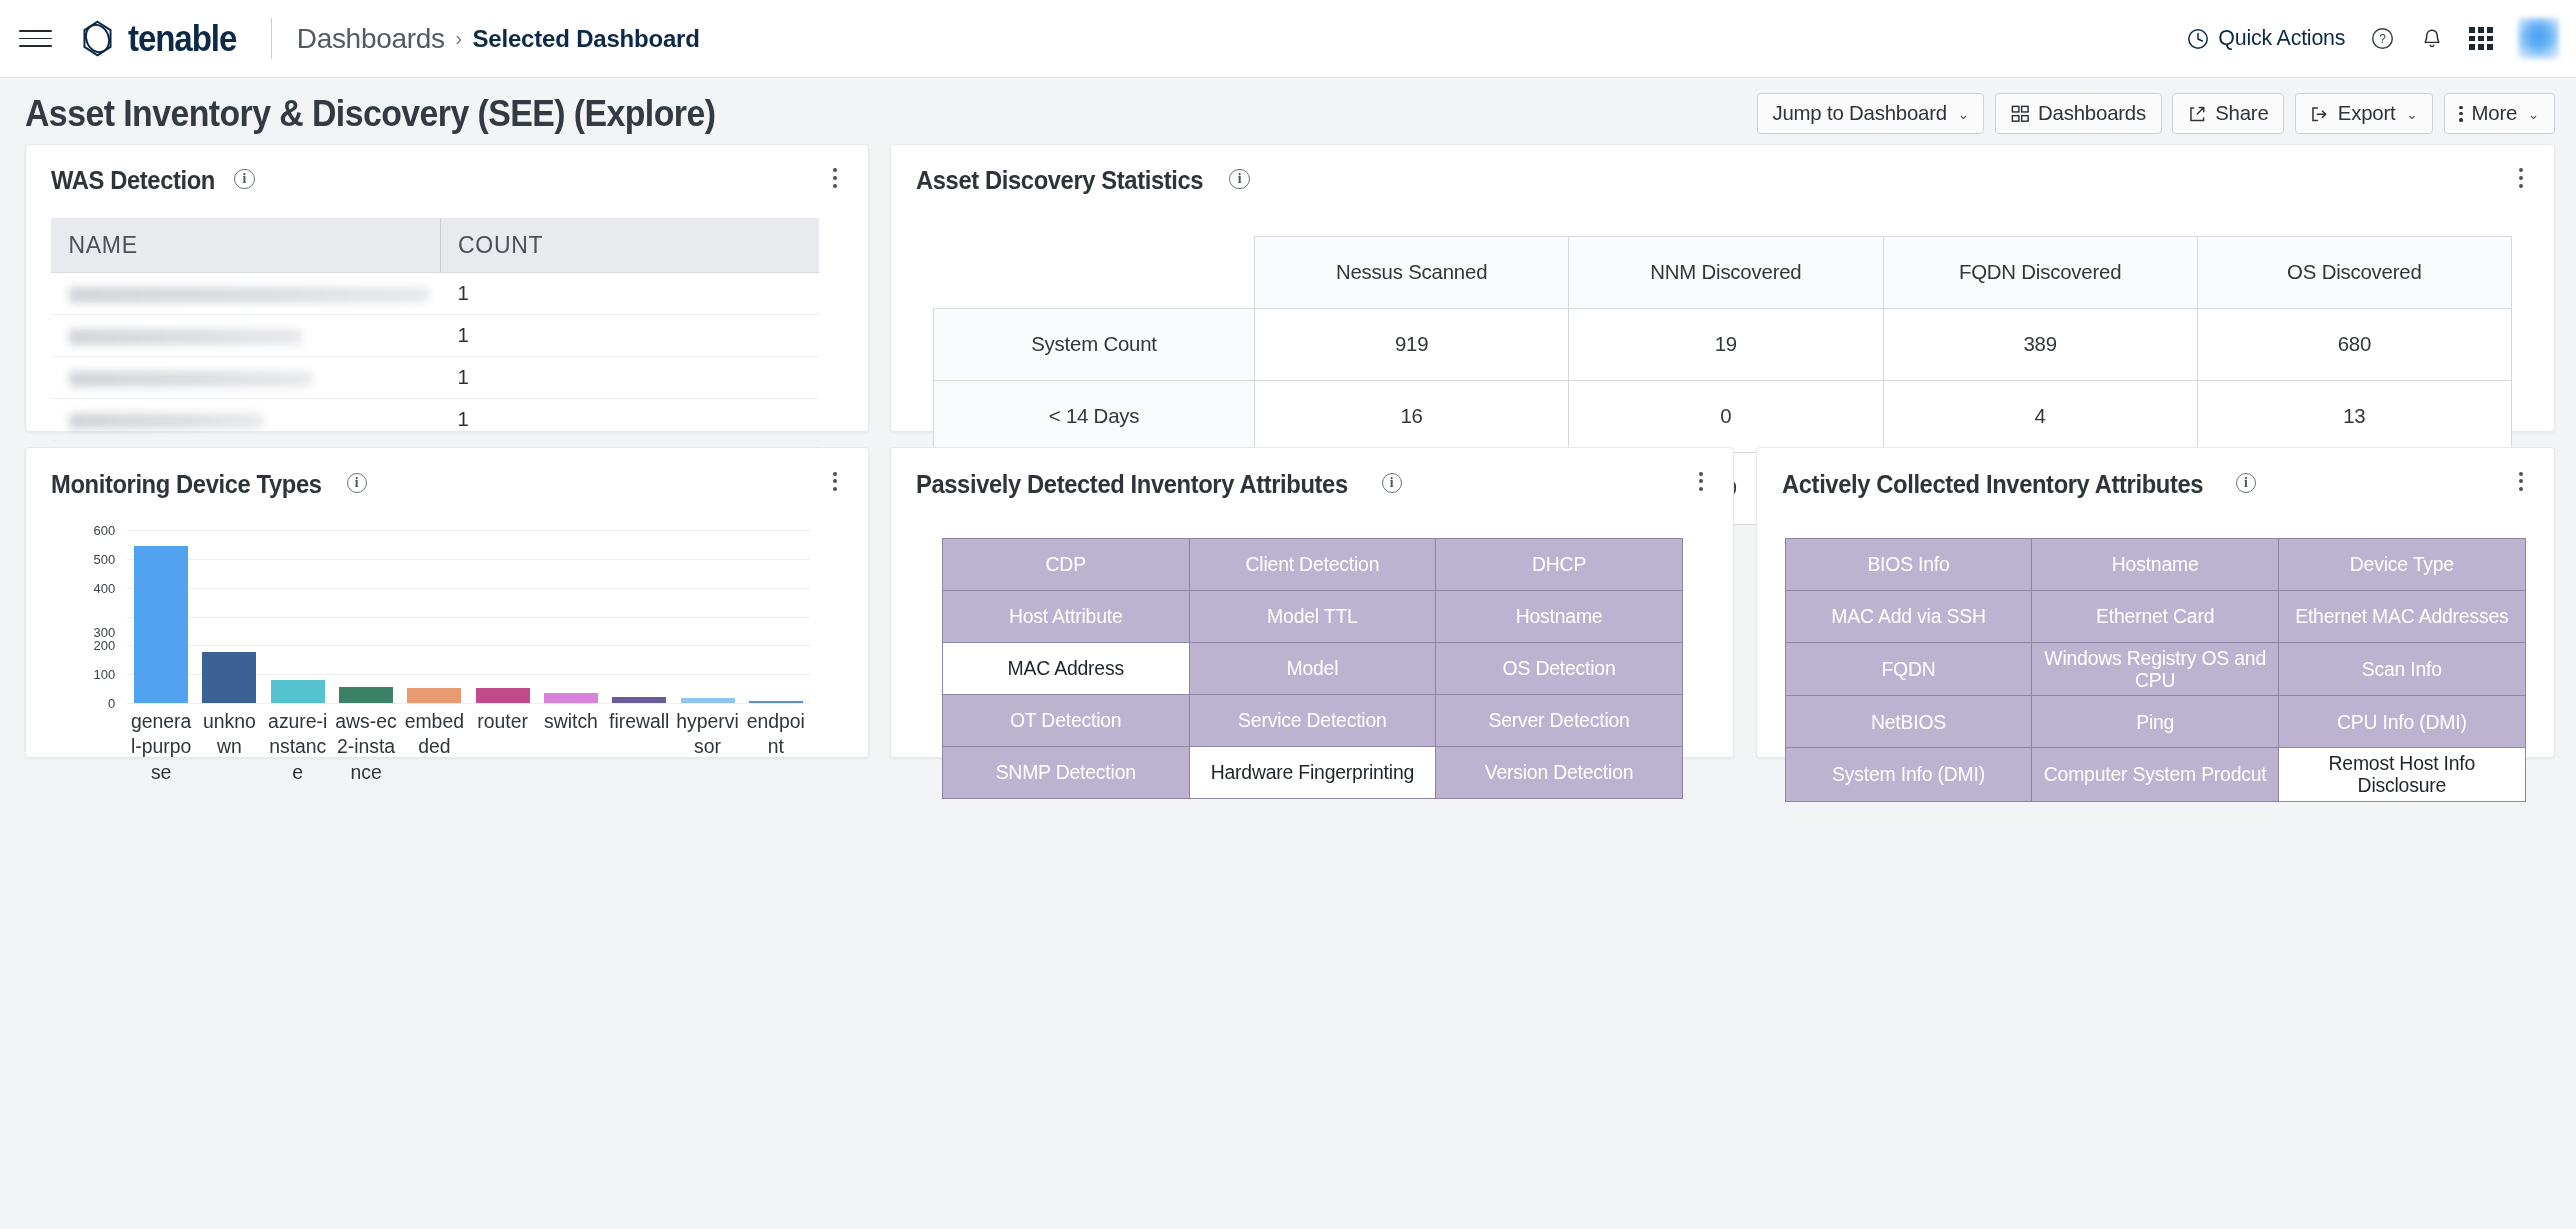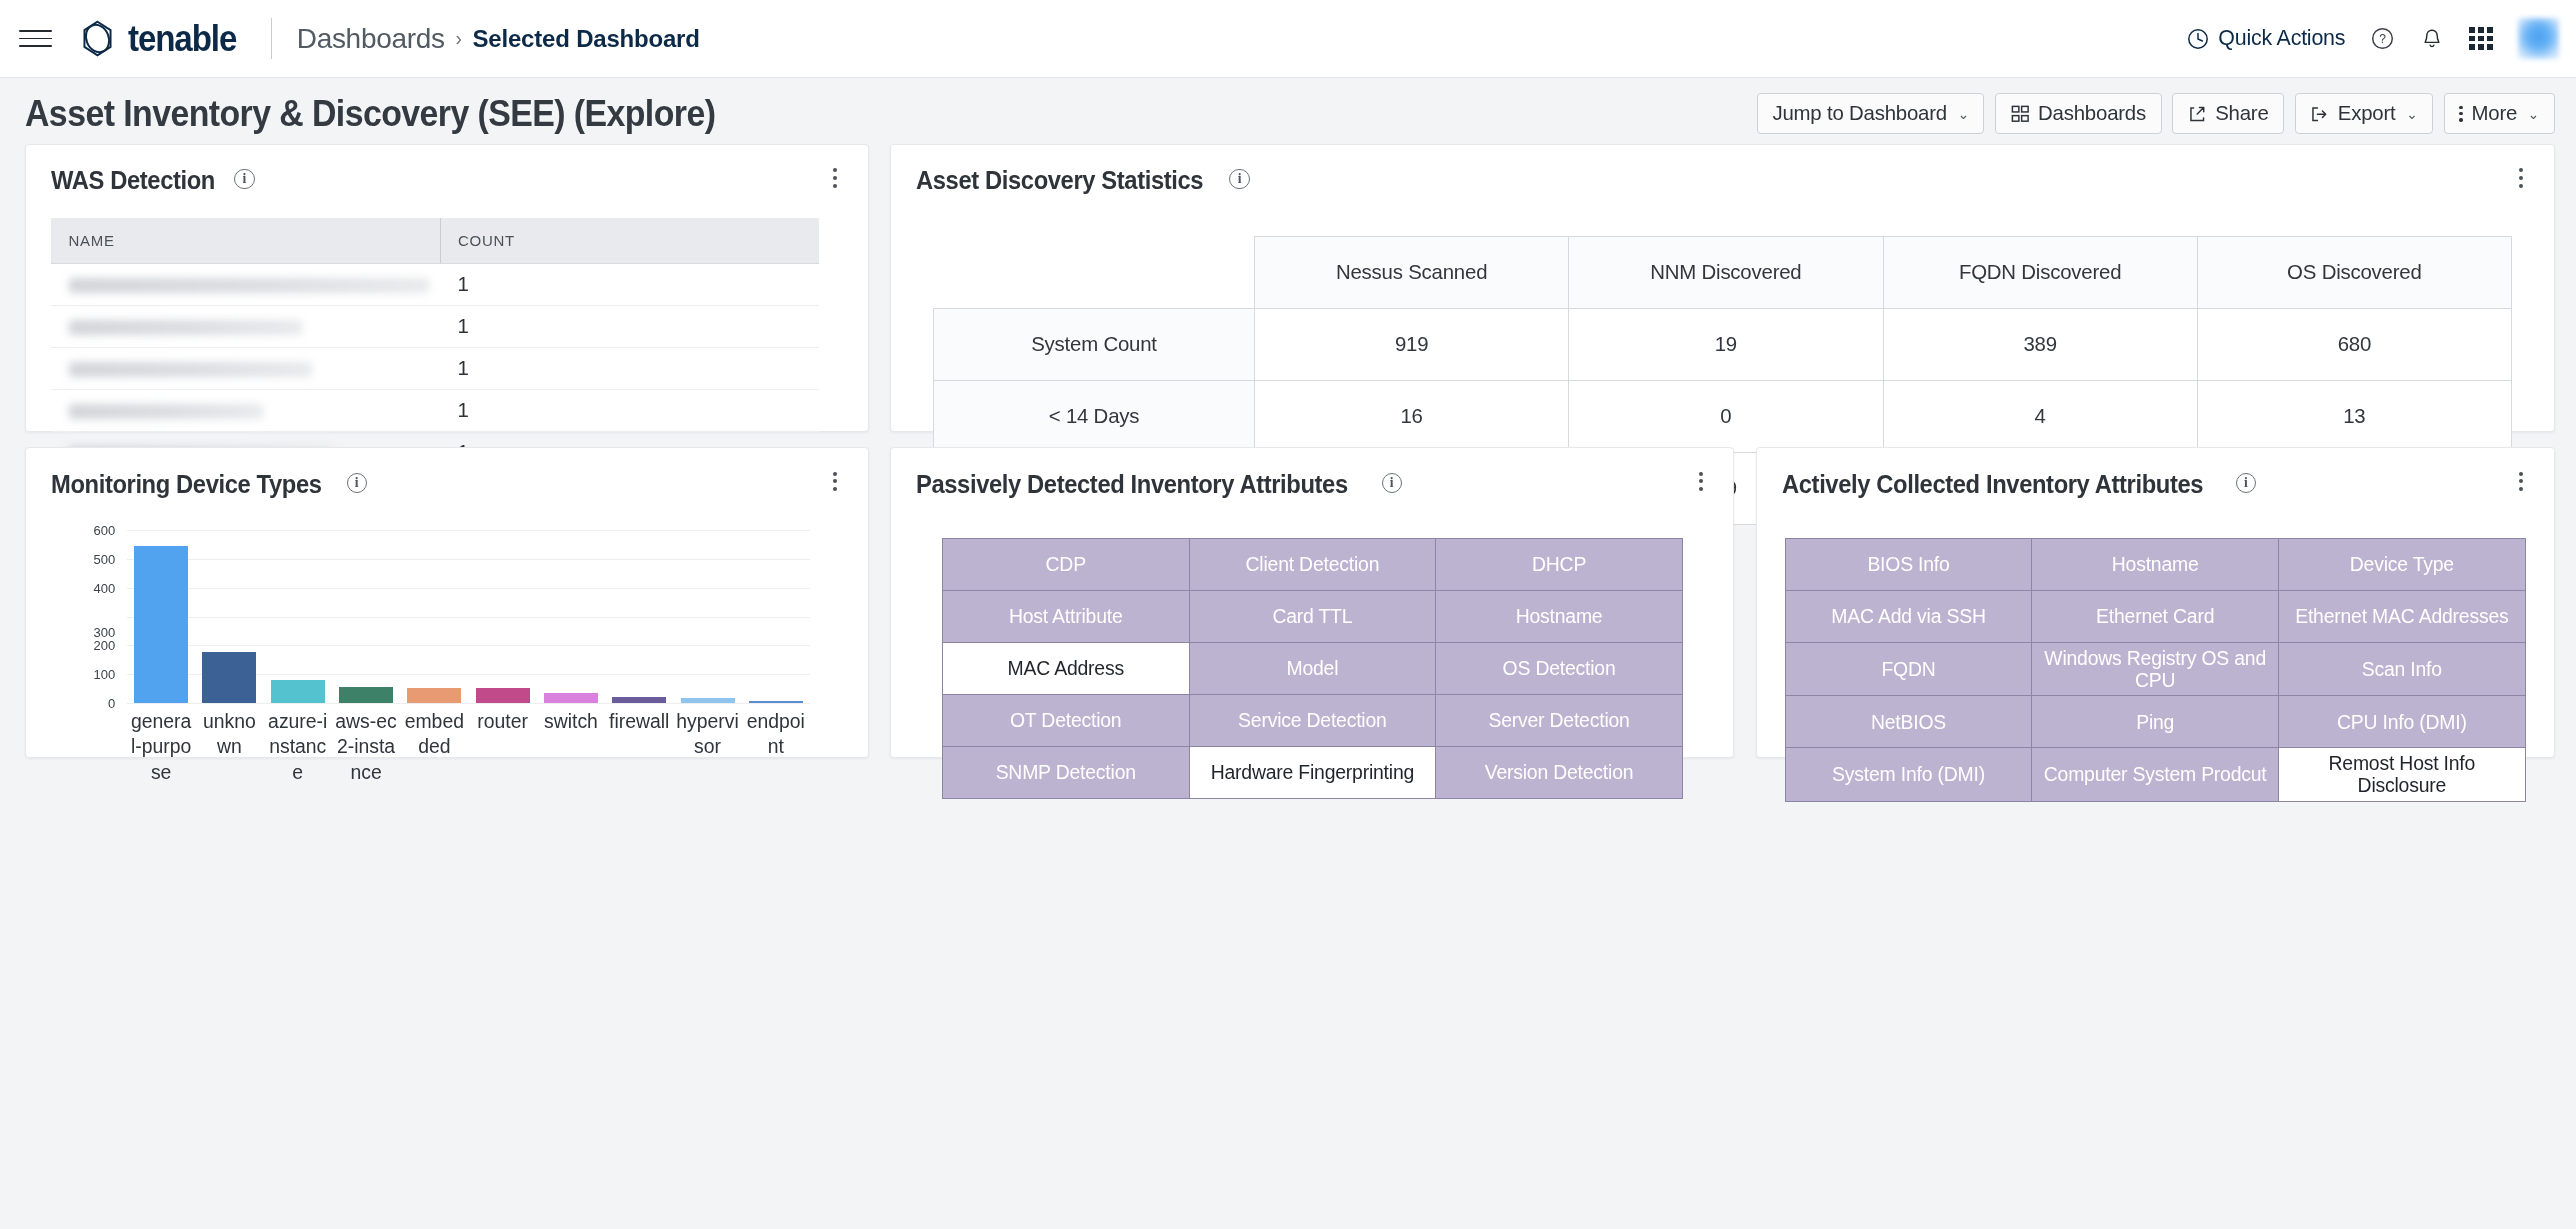--- a/index.html
+++ b/index.html
@@ -98,21 +98,21 @@
     font-family: "Liberation Serif", serif; flex: 0 0 auto; margin-top: 2.9px;
   }
   .card-menu { margin-left: auto; cursor: pointer; padding: 1.9px 5.8px; }
   .card-menu i { width: 3.9px; height: 3.9px; border-radius: 50%; background: #4b5258; display: block; }
   .card-menu { display: flex; flex-direction: column; gap: 3.9px; align-items: center; }
 
   
   .was-wrap { margin-top: 23px; }
   table.was { width: 768px; border-collapse: collapse; table-layout: fixed; }
   table.was th {
-    background: #e9eaee; text-align: left; font-size: 15px; font-weight: 400;
+    background: #e9eaee; text-align: left; font-size: 23px; font-weight: 400;
     color: #4a5158; letter-spacing: 0.7px; padding: 13.6px 0 13.6px 17.5px; height: 45px;
     border-bottom: 1px solid #d8dade;
   }
   table.was th.c-count { border-left: 1px solid #c9ccd2; padding-left: 17.5px;}
   table.was td {
     border-bottom: 1px solid #edeef0; height: 42px; padding: 0 0 0 17.5px;
     font-size: 20.4px; color: #2d3238; vertical-align: middle;
   }
   .redact {
     display: inline-block; height: 15.6px; border-radius: 2.9px;
@@ -479,21 +479,21 @@
     <div class="matrix-wrap">
       <table class="matrix">
         <tbody id="passive-body">
             <tr>
               <td>CDP</td>
               <td>Client Detection</td>
               <td>DHCP</td>
             </tr>
             <tr>
               <td>Host Attribute</td>
-              <td>Card TTL</td>
+              <td>Model TTL</td>
               <td>Hostname</td>
             </tr>
             <tr>
               <td class="hl">MAC Address</td>
               <td>Model</td>
               <td>OS Detection</td>
             </tr>
             <tr>
               <td>OT Detection</td>
               <td>Service Detection</td>

